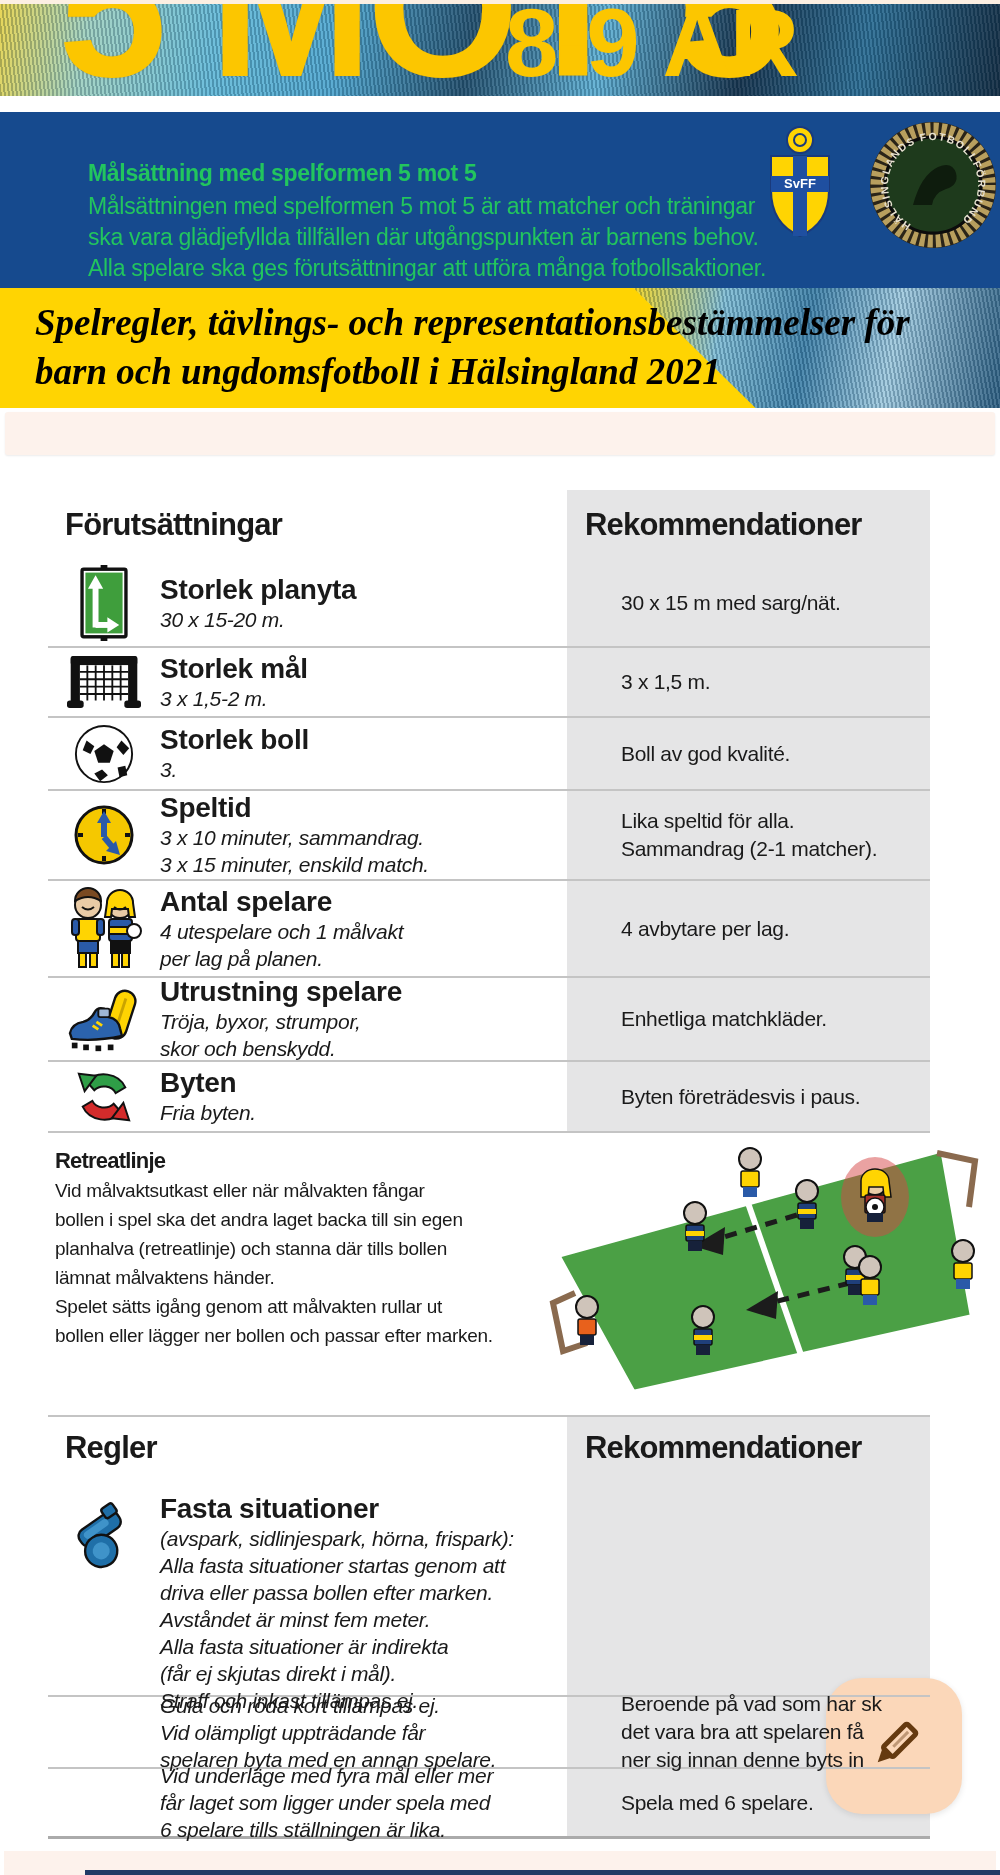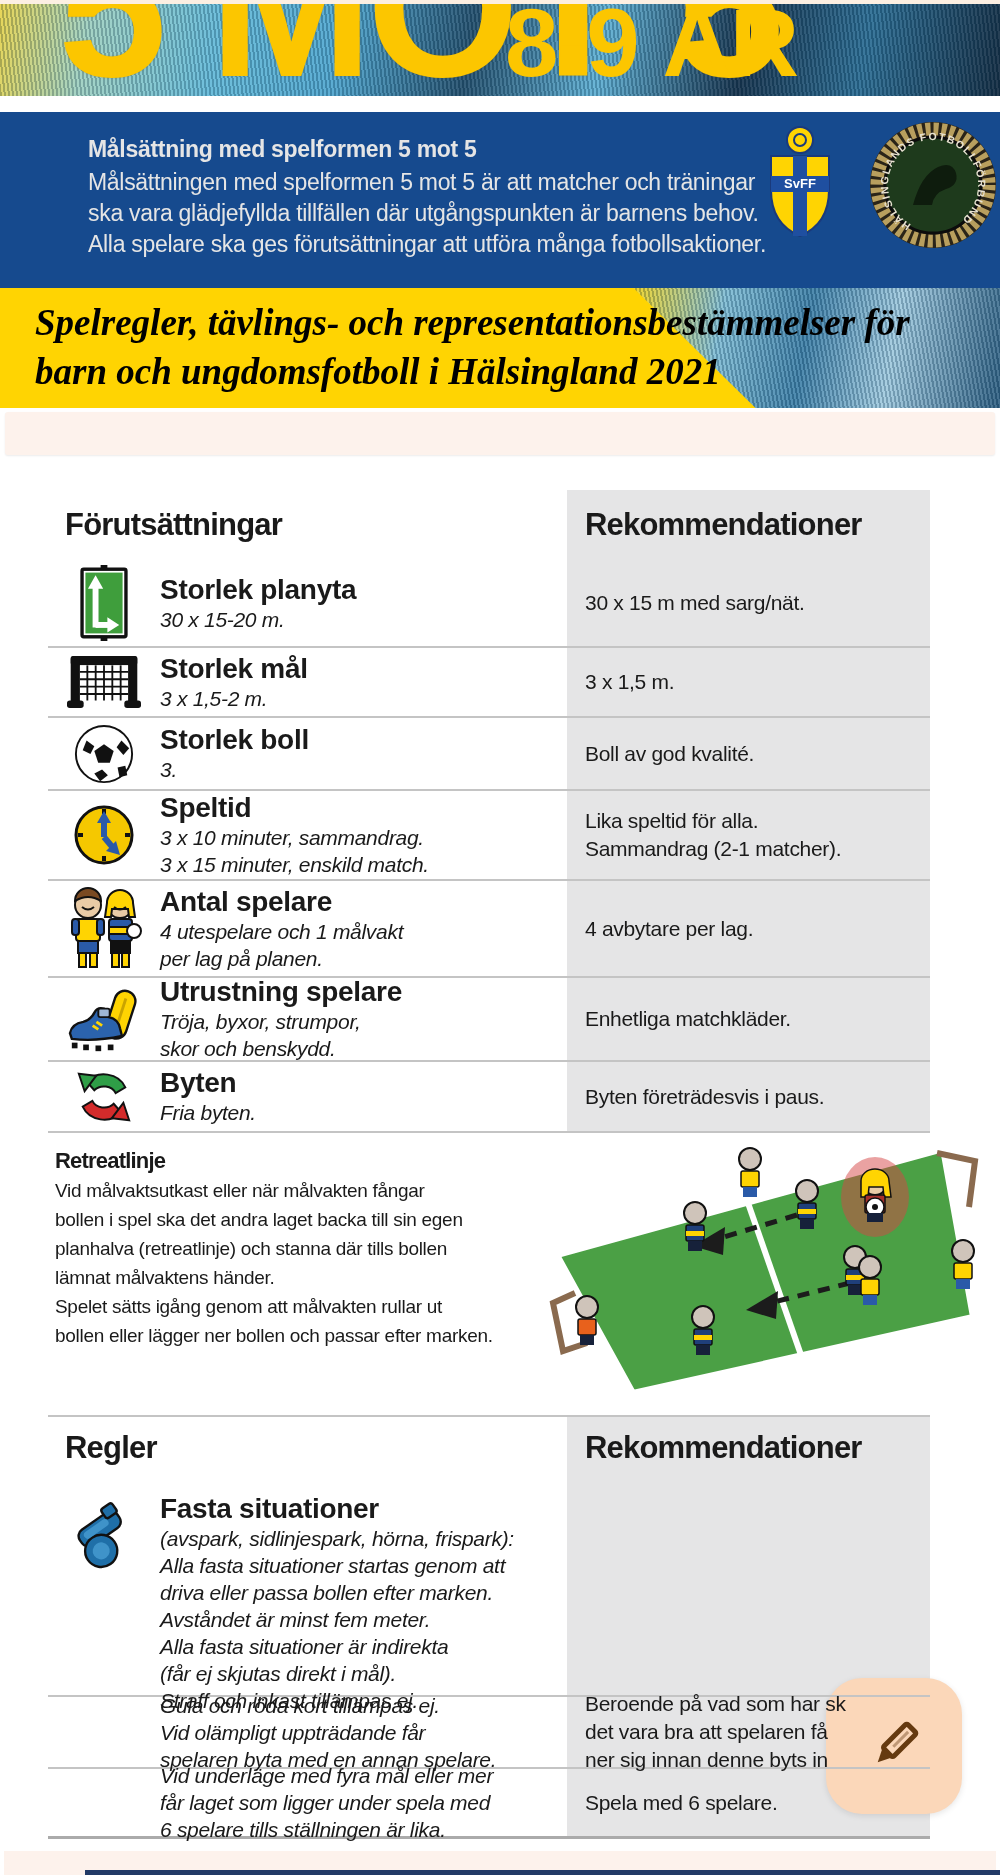--- a/index.html
+++ b/index.html
@@ -14,21 +14,21 @@
             repeating-linear-gradient(83deg, rgba(10,40,60,.25) 0 2px, rgba(255,255,255,.08) 2px 4px),
             linear-gradient(100deg,#e6d24a 0%, #9fd0c0 9%, #63b9d8 22%, #4fa6cf 34%, #24506e 47%, #5fb0d4 60%, #16324c 74%, #2b6d94 86%, #122a40 100%);}
   .hero-title { position:absolute; top:-108px; left:58px; font-size:196px; font-weight:800;
           letter-spacing:-6px; color:#fcc600; white-space:nowrap;
           text-shadow:0 0 2px rgba(120,80,0,.35); }
   .hero-age { position:absolute; top:-16px; left:505px; font-size:96px; font-weight:800;
           letter-spacing:-2px; color:#fcc600; }
 
   
   .mission { position:absolute; top:112px; left:0; width:1000px; height:176px; background:#164a8e; }
-  .mission-text { position:absolute; left:88px; top:24px; color:#e5e5e5; }
+  .mission-text { position:absolute; left:88px; top:48px; color:#22c55e; }
   .mission-text h3 { font-size:23px; font-weight:700; margin-bottom:4px; letter-spacing:-0.3px;}
   .mission-text p  { font-size:23px; font-weight:400; line-height:31px; white-space:pre-line; letter-spacing:-0.3px;}
   .logo-svff { position:absolute; top:12px; right:166px; width:68px; height:118px; }
   .logo-half { position:absolute; top:8px; right:2px; width:130px; height:130px; }
 
   
   .ybanner { position:absolute; top:288px; left:0; width:1000px; height:120px; background:#ffd402; overflow:hidden;}
   .ybanner::after { content:""; position:absolute; top:0; right:0; width:470px; height:120px;
           background:
             repeating-linear-gradient(80deg, rgba(12,45,70,.25) 0 2px, rgba(255,255,255,.10) 2px 4px),
@@ -48,21 +48,21 @@
   .t-head { position:relative; z-index:1; display:flex; align-items:center; }
   .t-col1-head { width:519px; padding-left:17px; font-size:31px; font-weight:800; letter-spacing:-0.8px;}
   .t-col2-head { width:363px; padding-left:18px; font-size:31px; font-weight:800; letter-spacing:-0.8px;}
   .t-row { position:relative; z-index:1; display:flex; align-items:center;
            border-bottom:2px solid #c4c4c4; }
   .cell-icon { width:112px; display:flex; justify-content:center; align-items:center; flex:none;}
   .cell-text { width:407px; flex:none; }
   .cell-text .row-title { font-size:28px; font-weight:700; letter-spacing:-0.3px; }
   .cell-text .row-desc  { font-size:21px; line-height:27px; white-space:pre-line; letter-spacing:-0.3px;font-style:italic;}
   .cell-rec  { width:363px; flex:none; padding-left:18px; font-size:21px; line-height:28px;
-               white-space:pre-line; letter-spacing:-0.3px;}
+               white-space:pre-line; letter-spacing:-0.3px;margin-left:36px;}
   #table1 { top:490px; }
   #table1 .t-head { height:70px; }
   #table2 { top:1415px; border-top:2px solid #c4c4c4;}
   #table2 .t-head { height:62px; }
   #table2 .t-row:last-child { border-bottom:3px solid #ababab; }
 
   
   .retreat { position:absolute; top:1148px; left:55px; width:530px; }
   .retreat h2 { font-size:22px; font-weight:800; letter-spacing:-0.8px; margin-bottom:2px;}
   .retreat p { font-size:19px; line-height:29px; white-space:pre-line; letter-spacing:-0.3px;}

